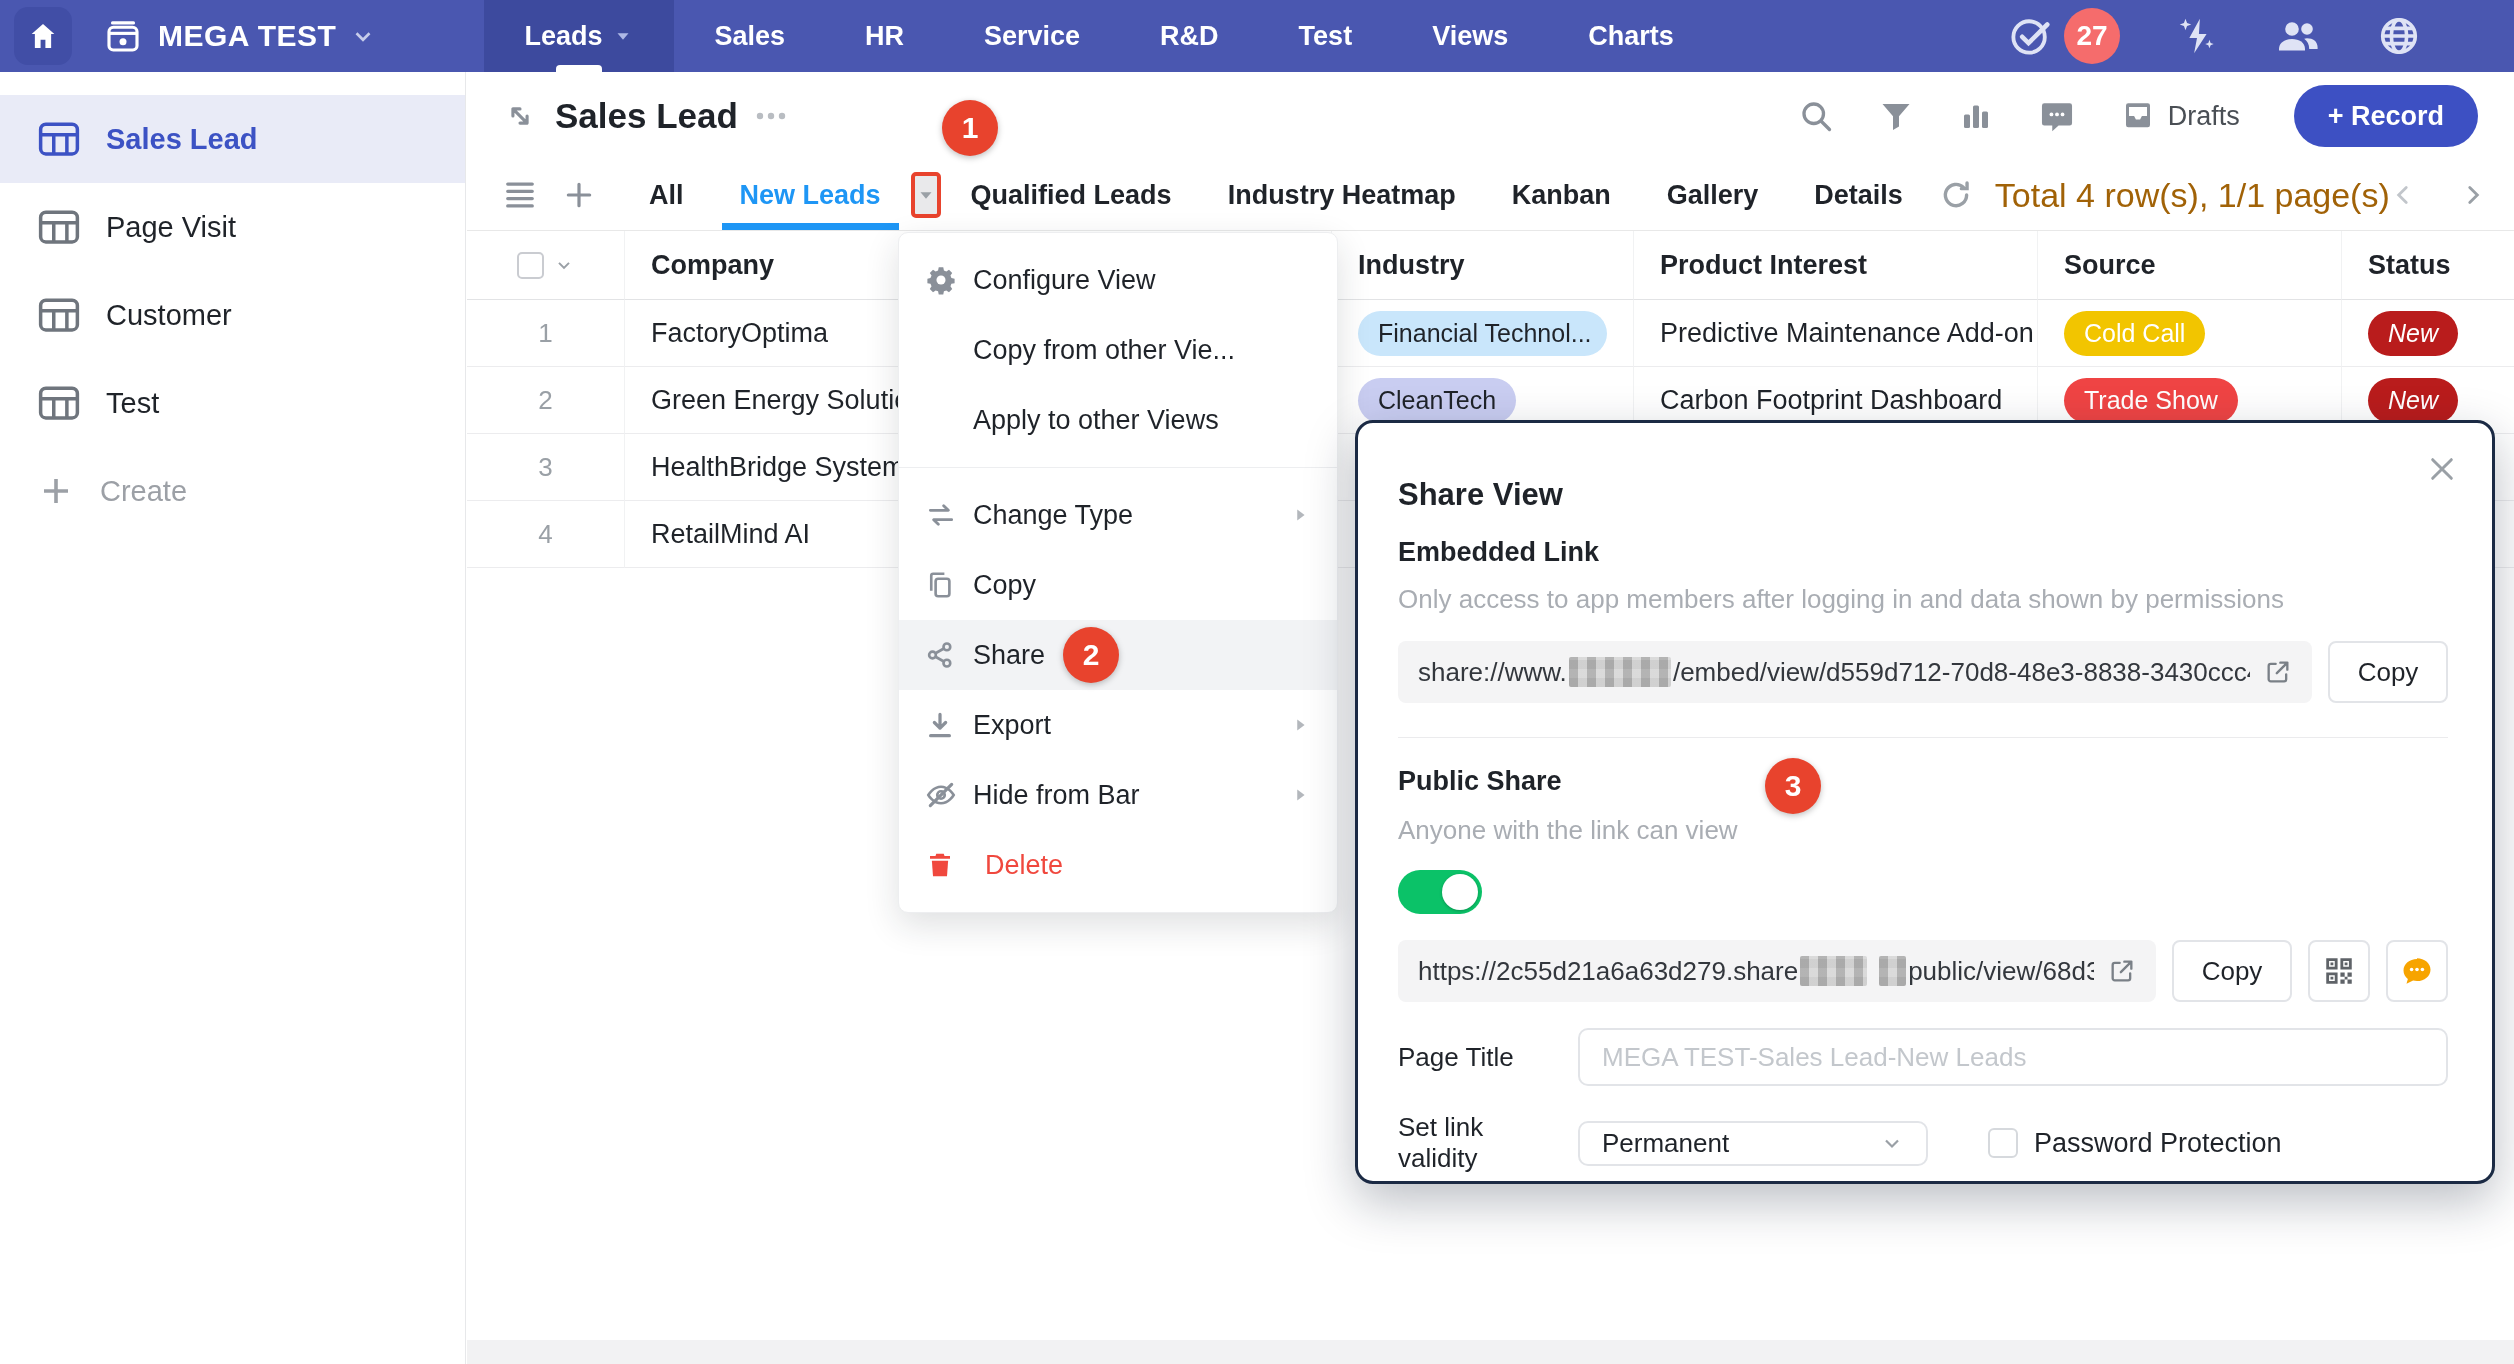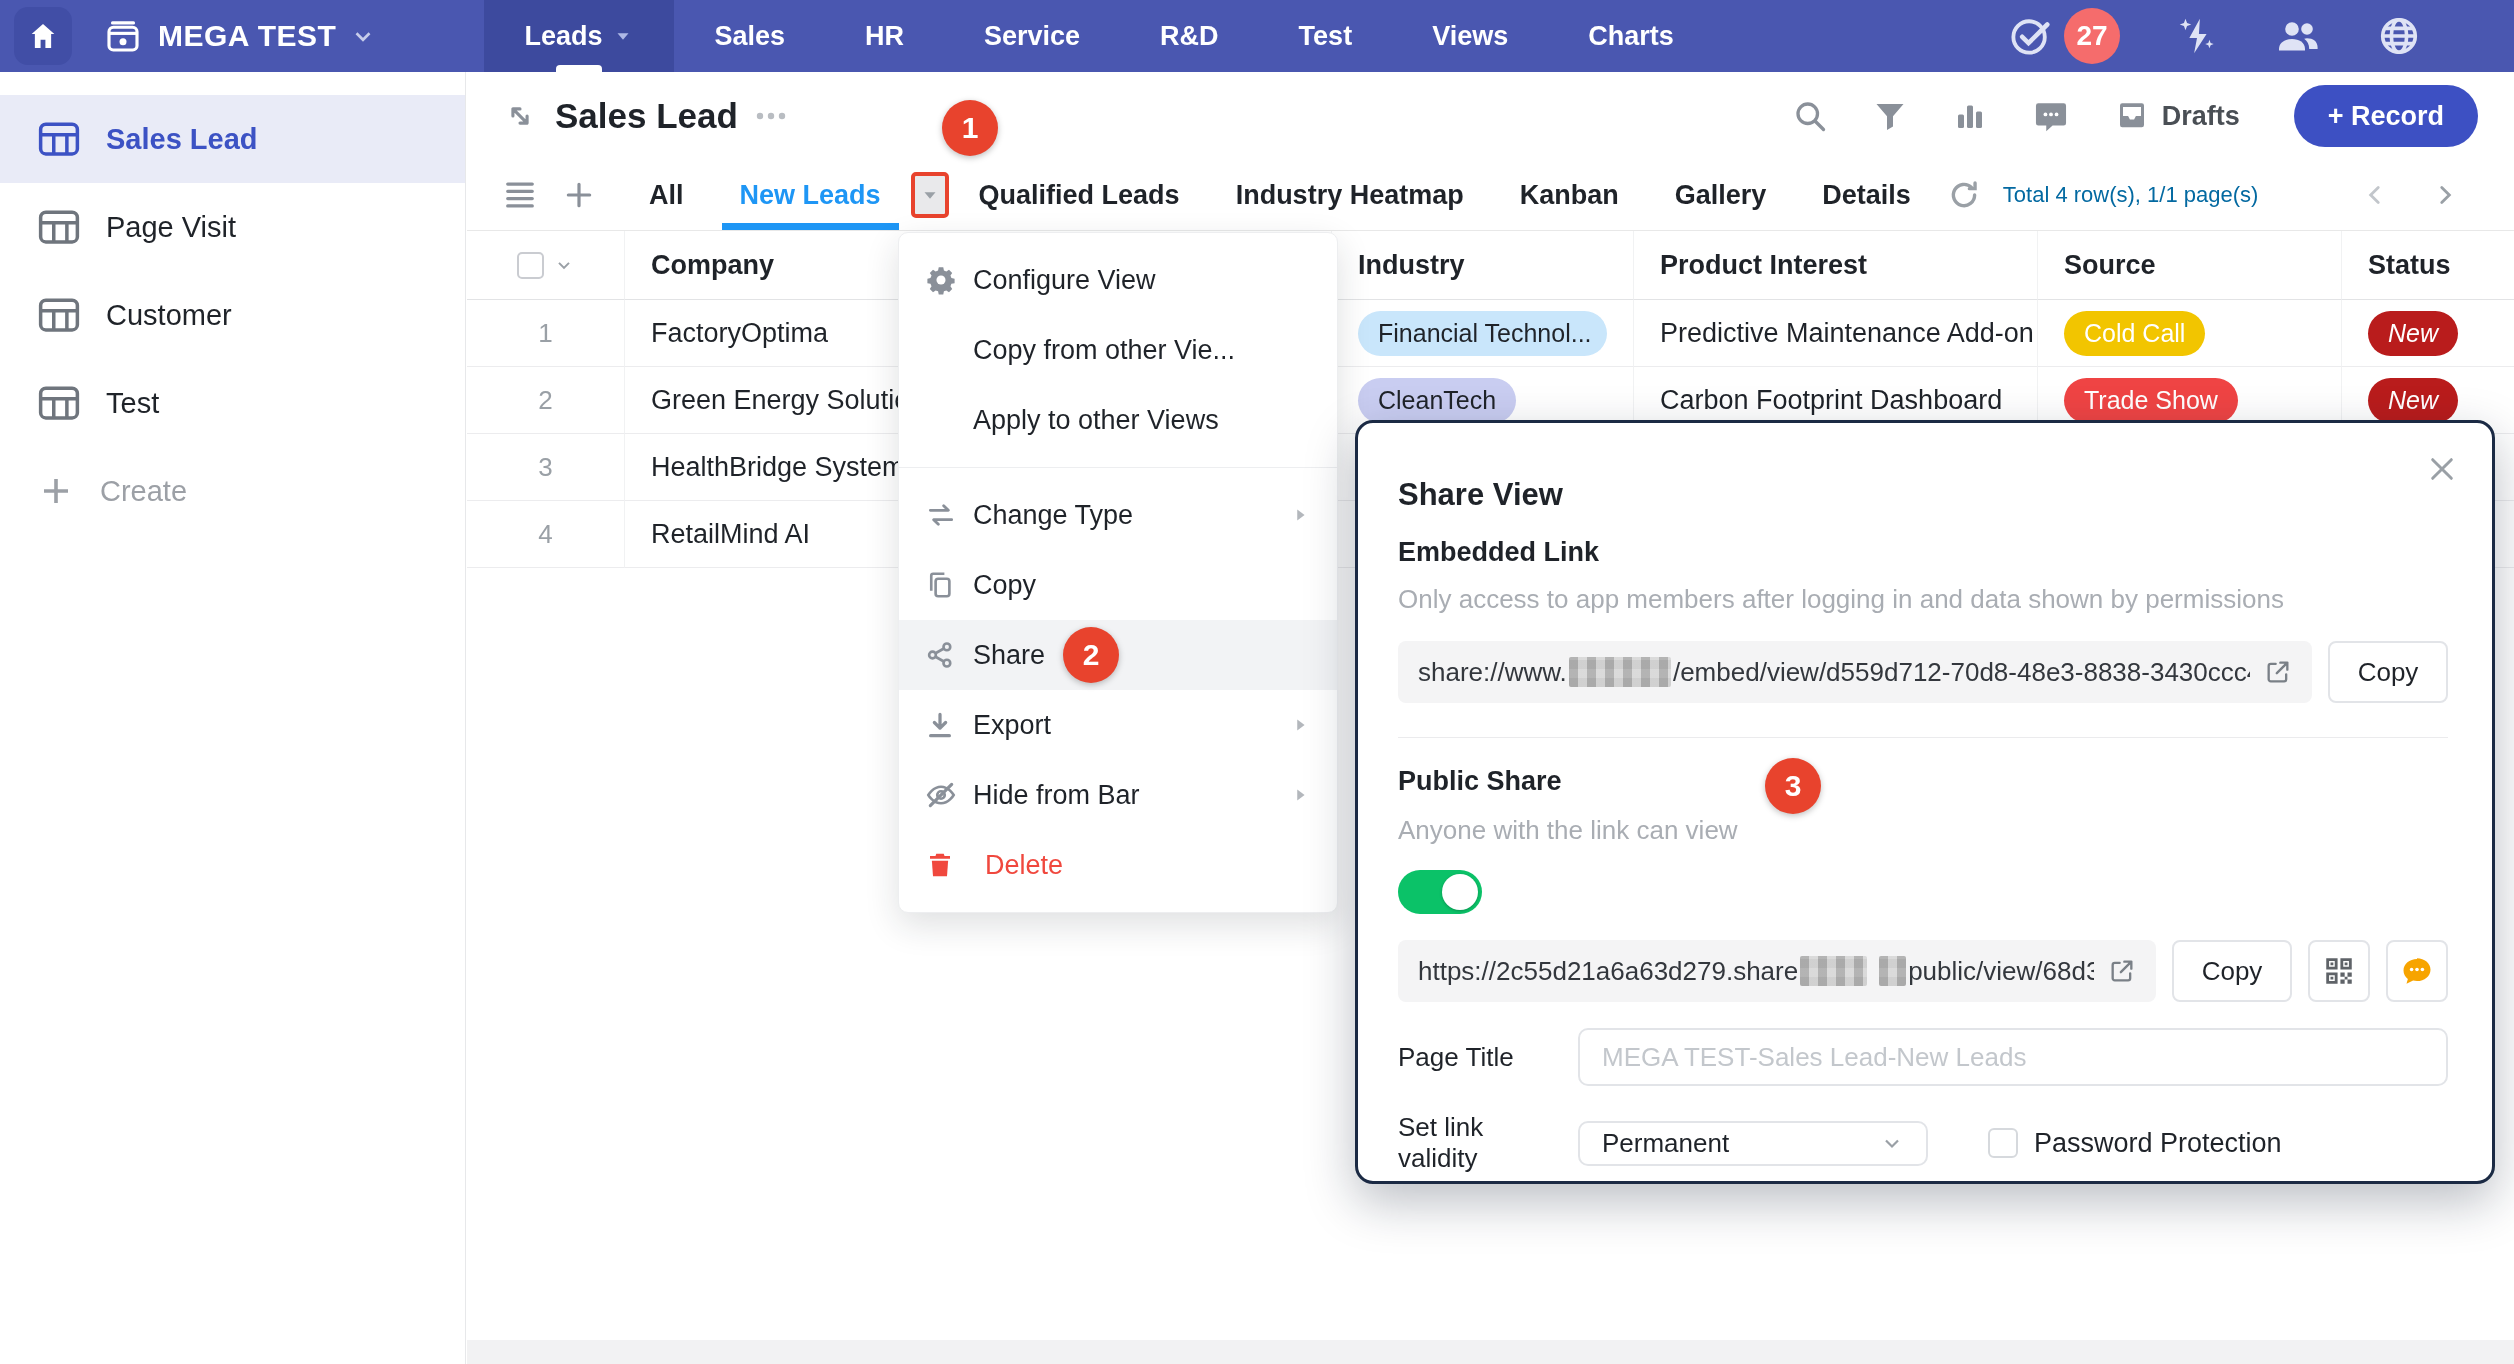--- a/index.html
+++ b/index.html
@@ -36,34 +36,34 @@
   .side-item { height:88px; display:flex; align-items:center; gap:26px;
     padding-left:38px; font-size:29px; color:#1f2329; cursor:default; }
   .side-item.active { background:#e9ebf7; color:#3c52c4; font-weight:bold; }
   .side-item.create { color:#9ca0a6; }
 
   
   .main { position:absolute; left:467px; top:72px; right:0; bottom:0; background:#fff; }
   .title-row { height:88px; display:flex; align-items:center; padding:0 36px; }
   .page-title { font-size:35px; font-weight:bold; margin:0 16px 0 18px; }
   .tool-icons { margin-left:auto; display:flex; align-items:center; gap:44px; }
-  .drafts { display:flex; align-items:center; gap:12px; font-size:27px; color:#4a4f55;font-weight:bold; }
+  .drafts { display:flex; align-items:center; gap:12px; font-size:27px; color:#4a4f55; }
   .record-btn { height:62px; border-radius:31px; background:#3d50c3; color:#fff;
     font-size:27px; font-weight:bold; display:flex; align-items:center;
     padding:0 34px; margin-left:10px; border:none; }
 
   .view-bar { height:70px; display:flex; align-items:center; padding:0 0 0 36px; position:relative; }
   .view-tab { padding:0 28px; font-size:27px; font-weight:bold; color:#1f2329;
     position:relative; height:100%; display:flex; align-items:center; white-space:nowrap; }
   .view-tab.active { color:#1e96f5; }
   .view-tab.active::after { content:""; position:absolute; bottom:0; left:10px; right:10px;
     height:7px; background:#1e96f5; }
   .chev-box { width:38px; height:46px; background:#e9e9eb; border:4px solid #e8432d;
     border-radius:5px; display:flex; align-items:center; justify-content:center; margin:0 2px; }
-  .total-text { margin-left:22px; font-size:22px; color:#0369a1; white-space:nowrap; }
+  .total-text { margin-left:22px; font-size:34px; color:#a16207; white-space:nowrap; }
   .pager { margin-left:auto; margin-right:56px; display:flex; gap:44px; align-items:center; }
 
   
   .table { position:absolute; top:158px; left:0; right:0; }
   .t-row, .t-head { display:grid; grid-template-columns:158px 707px 302px 404px 304px 172px; }
   .t-head { height:70px; border-top:1px solid #e8e8e8; }
   .t-row { height:67px; }
   .c { display:flex; align-items:center; padding:0 26px; border-bottom:1px solid #ececee;
     border-right:1px solid #f1f2f3; overflow:hidden; white-space:nowrap; font-size:27px; }
   .t-head .c { font-weight:bold; border-bottom:1px solid #e2e3e5; }

